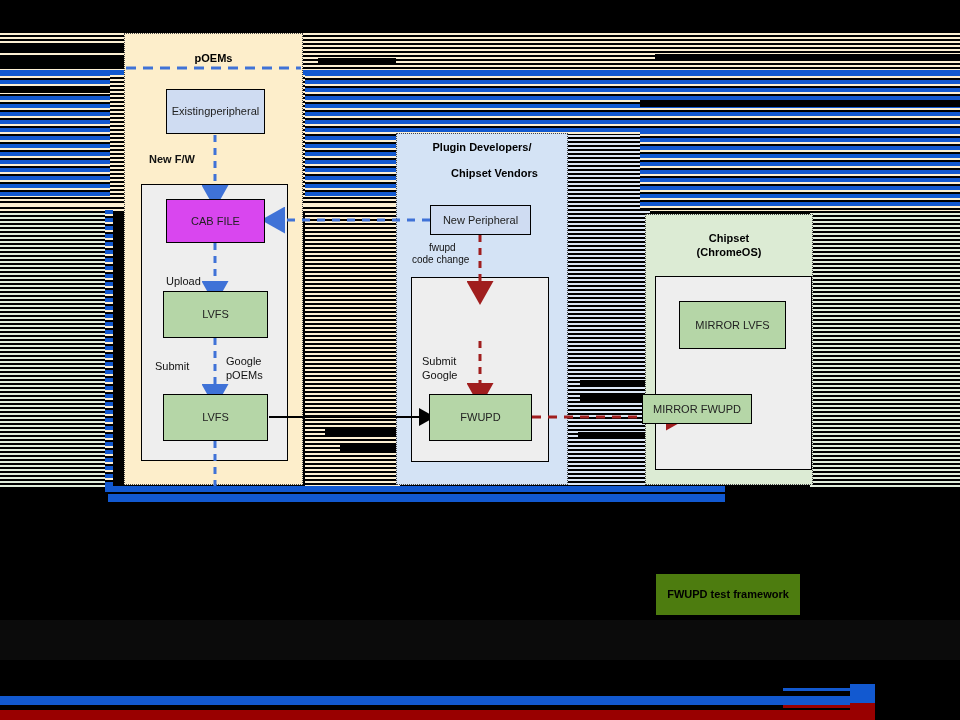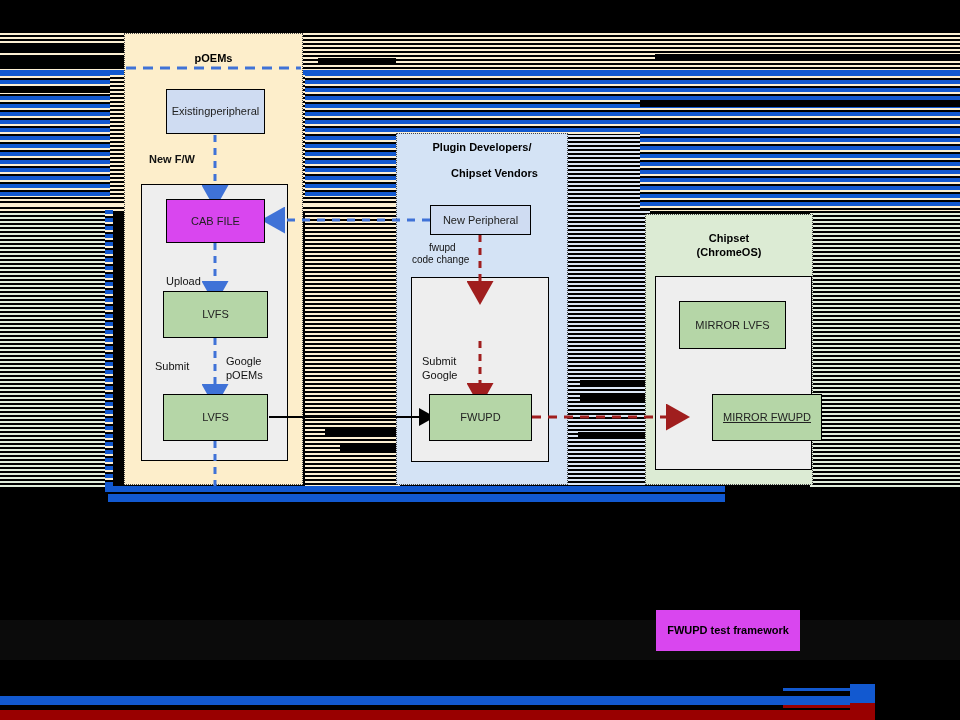--- a/index.html
+++ b/index.html
@@ -155,21 +155,21 @@
 
 
   <div class="node n-green" style="left:429px;top:394px;width:103px;height:47px;">
     <span>FWUPD</span>
   </div>
 
   <div class="node n-green" style="left:679px;top:301px;width:107px;height:48px;">
     <span>MIRROR LVFS</span>
   </div>
 
-  <div class="node n-green" style="left:712px;top:394px;width:110px;height:47px;text-decoration:underline;">
+  <div class="node n-green" style="left:642px;top:394px;width:110px;height:30px;">
     <span>MIRROR FWUPD</span>
   </div>
 
   <div class="edge-label" style="left:149px;top:153px;font-weight:bold;">New F/W</div>
   <div class="edge-label" style="left:166px;top:275px;">Upload</div>
   <div class="edge-label" style="left:155px;top:360px;">Submit</div>
   <div class="edge-label" style="left:226px;top:355px;">Google</div>
   <div class="edge-label" style="left:226px;top:369px;">pOEMs</div>
   <div class="edge-label" style="left:429px;top:241px;font-size:10px;">fwupd</div>
   <div class="edge-label" style="left:412px;top:253px;font-size:10px;">code change</div>
@@ -177,21 +177,21 @@
   <div class="edge-label" style="left:422px;top:369px;">Google</div>
 
   <div class="noise solidblack" style="left:0;top:488px;width:960px;height:6px;"></div>
   <div class="noise solidblue" style="left:105px;top:486px;width:620px;height:6px;"></div>
   <div class="noise solidblue" style="left:105px;top:494px;width:620px;height:8px;"></div>
   <div class="noise solidblack" style="left:0;top:494px;width:108px;height:8px;"></div>
 
   <div class="noise solidblack" style="left:0;top:502px;width:960px;height:218px;"></div>
   <div class="noise" style="left:0;top:620px;width:960px;height:40px;background:#0b0b0b;"></div>
 
-  <div class="node n-plain" style="left:656px;top:574px;width:144px;height:41px;background:#d946ef;border:0;margin-top:36px;">
+  <div class="node n-plain" style="left:656px;top:574px;width:144px;height:41px;background:#4d7c0f;border:0;">
     <span>FWUPD test framework</span>
   </div>
 
   <div class="noise solidblue" style="left:783px;top:688px;width:88px;height:3px;"></div>
   <div class="noise solidblue" style="left:850px;top:684px;width:25px;height:16px;"></div>
   <div class="noise solidblue" style="left:0;top:696px;width:960px;height:9px;"></div>
   <div class="noise solidblack" style="left:875px;top:696px;width:85px;height:9px;"></div>
   <div class="noise solidred" style="left:783px;top:705px;width:88px;height:3px;"></div>
   <div class="noise solidred" style="left:850px;top:703px;width:25px;height:17px;"></div>
   <div class="noise solidred" style="left:0;top:710px;width:960px;height:10px;"></div>

